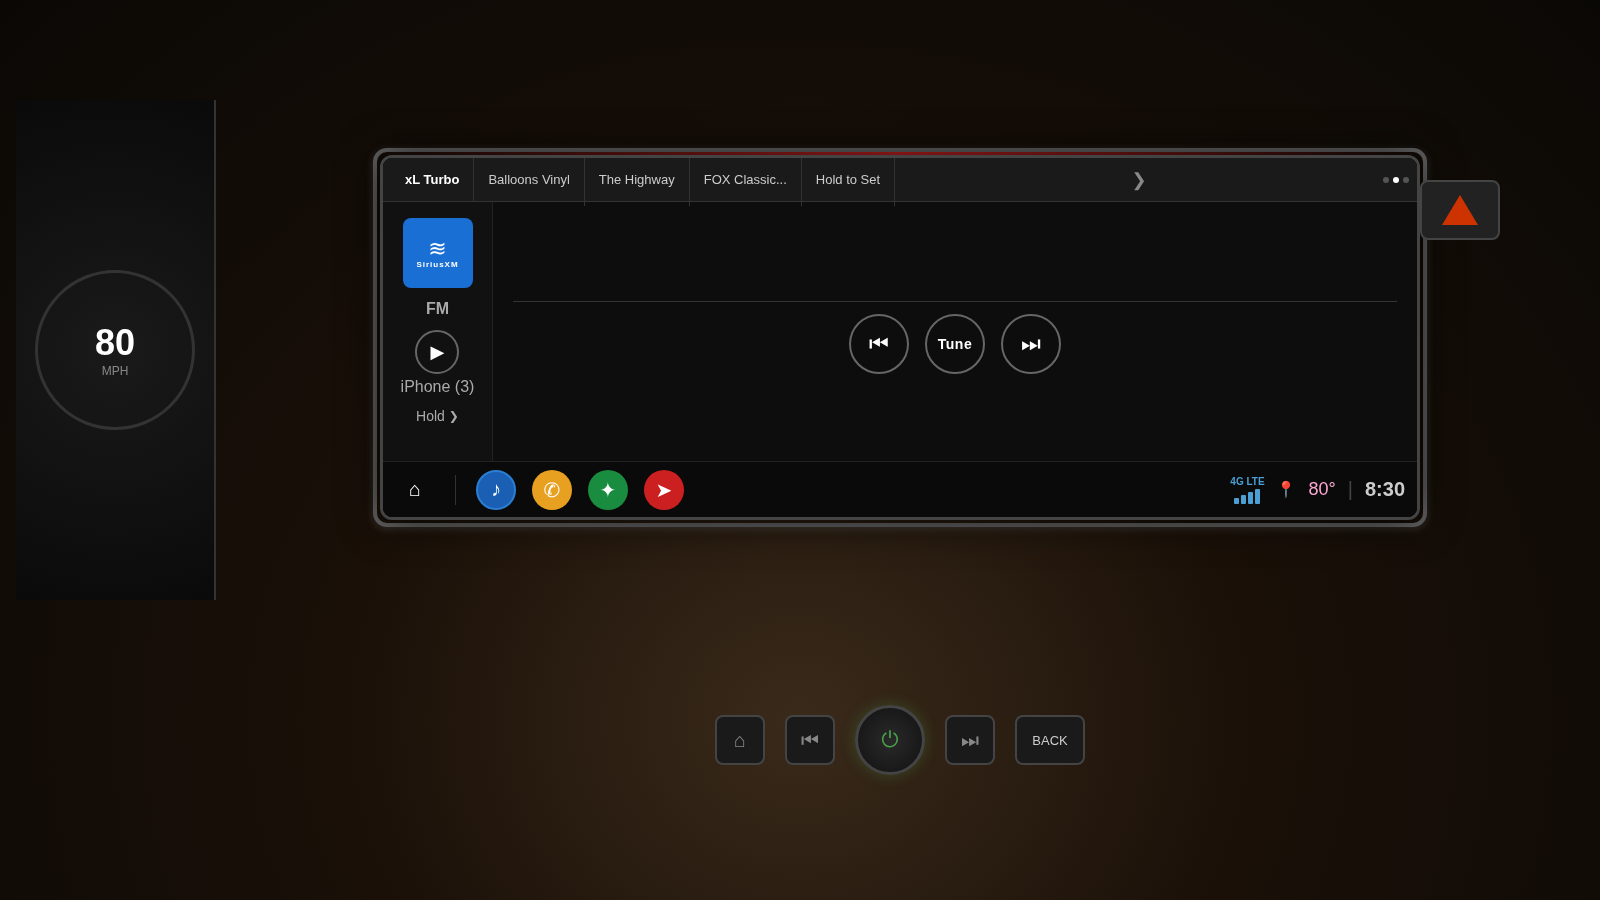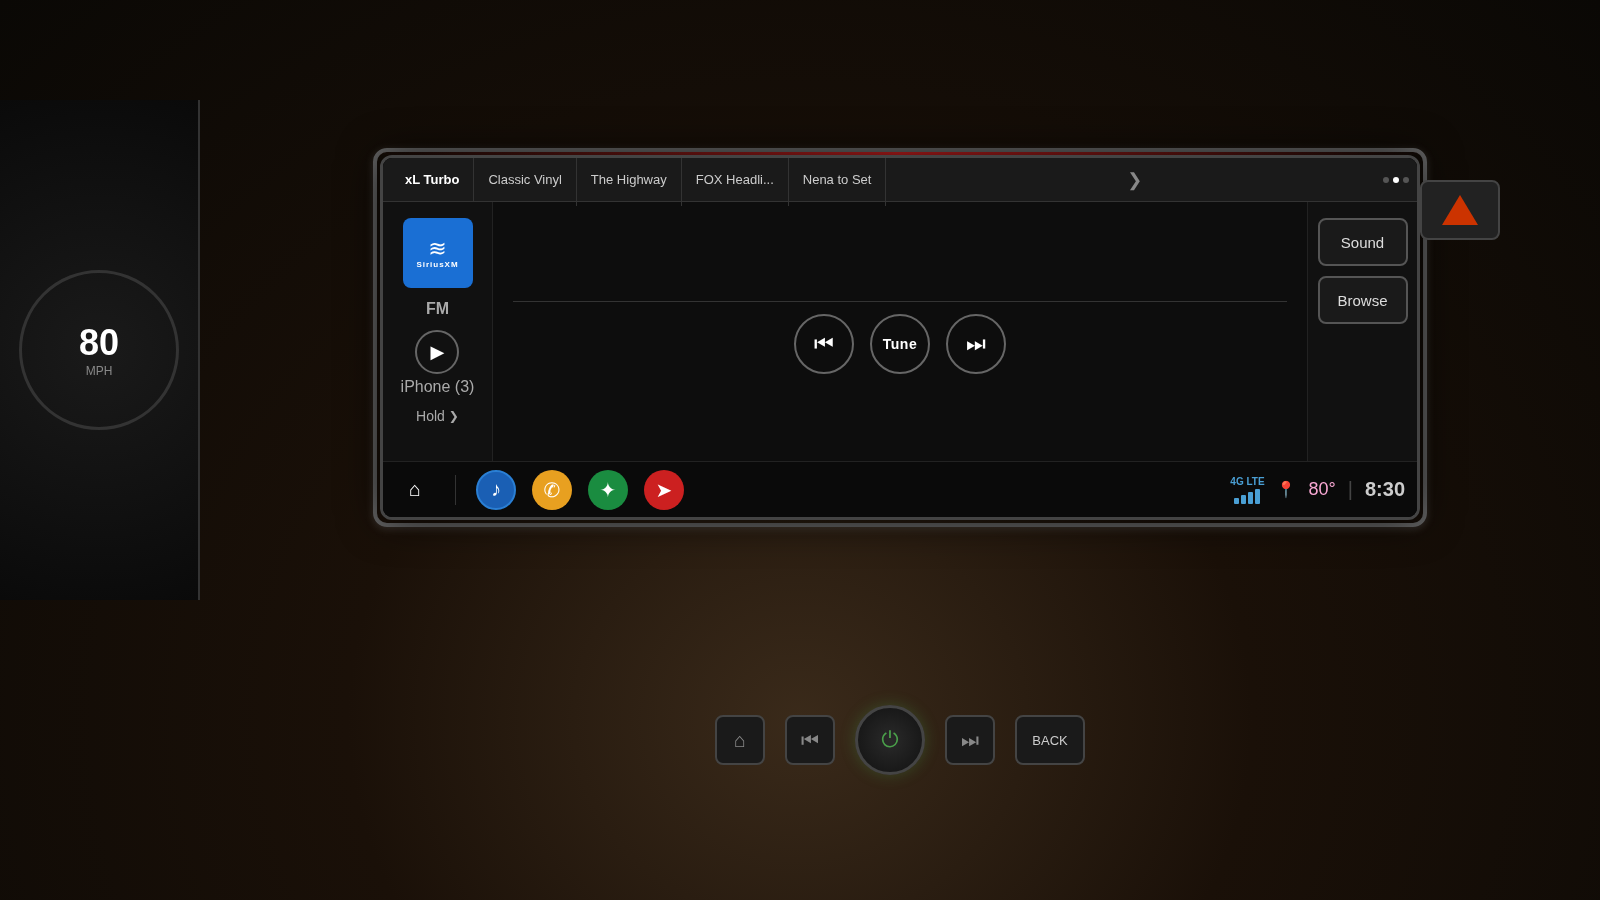--- a/index.html
+++ b/index.html
@@ -434,21 +434,21 @@
       bottom: 373px;
       border: 4px solid #666;
       border-radius: 14px;
       pointer-events: none;
       box-shadow: 0 2px 8px rgba(200,200,200,0.2);
     }
 
     
     .left-gauge {
       position: absolute;
-      left: 0;
+      left: 16px;
       top: 100px;
       width: 200px;
       height: 500px;
       background: radial-gradient(circle at 50% 50%, #1a1a1a, #0a0a0a);
       border-right: 2px solid #333;
       display: flex;
       align-items: center;
       justify-content: center;
       flex-direction: column;
     }
@@ -502,30 +502,30 @@
   <div class="red-accent"></div>
 
   <div class="screen-wrapper">
     <div class="screen">
 
       <div class="tab-bar">
         <div class="tab-item active">
           <span>xL Turbo</span>
         </div>
         <div class="tab-item">
-          <span>Classic Vinyl</span>
+          <span>Balloons Vinyl</span>
         </div>
         <div class="tab-item">
           <span>The Highway</span>
         </div>
         <div class="tab-item">
-          <span>FOX Headli...</span>
+          <span>FOX Classic...</span>
         </div>
         <div class="tab-item">
-          <span>Nena to Set</span>
+          <span>Hold to Set</span>
         </div>
         <div class="tab-chevron">
           <span>❯</span>
         </div>
         <div class="tab-dots">
           <div class="tab-dot"></div>
           <div class="tab-dot active"></div>
           <div class="tab-dot"></div>
         </div>
       </div>
@@ -558,28 +558,20 @@
             </button>
             <button class="ctrl-btn tune">
               <span>Tune</span>
             </button>
             <button class="ctrl-btn">
               <span>⏭</span>
             </button>
           </div>
         </div>
 
-        <div class="right-sidebar">
-          <button class="action-btn">
-            <span>Sound</span>
-          </button>
-          <button class="action-btn">
-            <span>Browse</span>
-          </button>
-        </div>
 
       </div>
 
       <div class="status-bar">
         <div class="nav-icons">
           <div class="nav-icon home">
             <span>⌂</span>
           </div>
           <div class="nav-divider"></div>
           <div class="nav-icon music">

